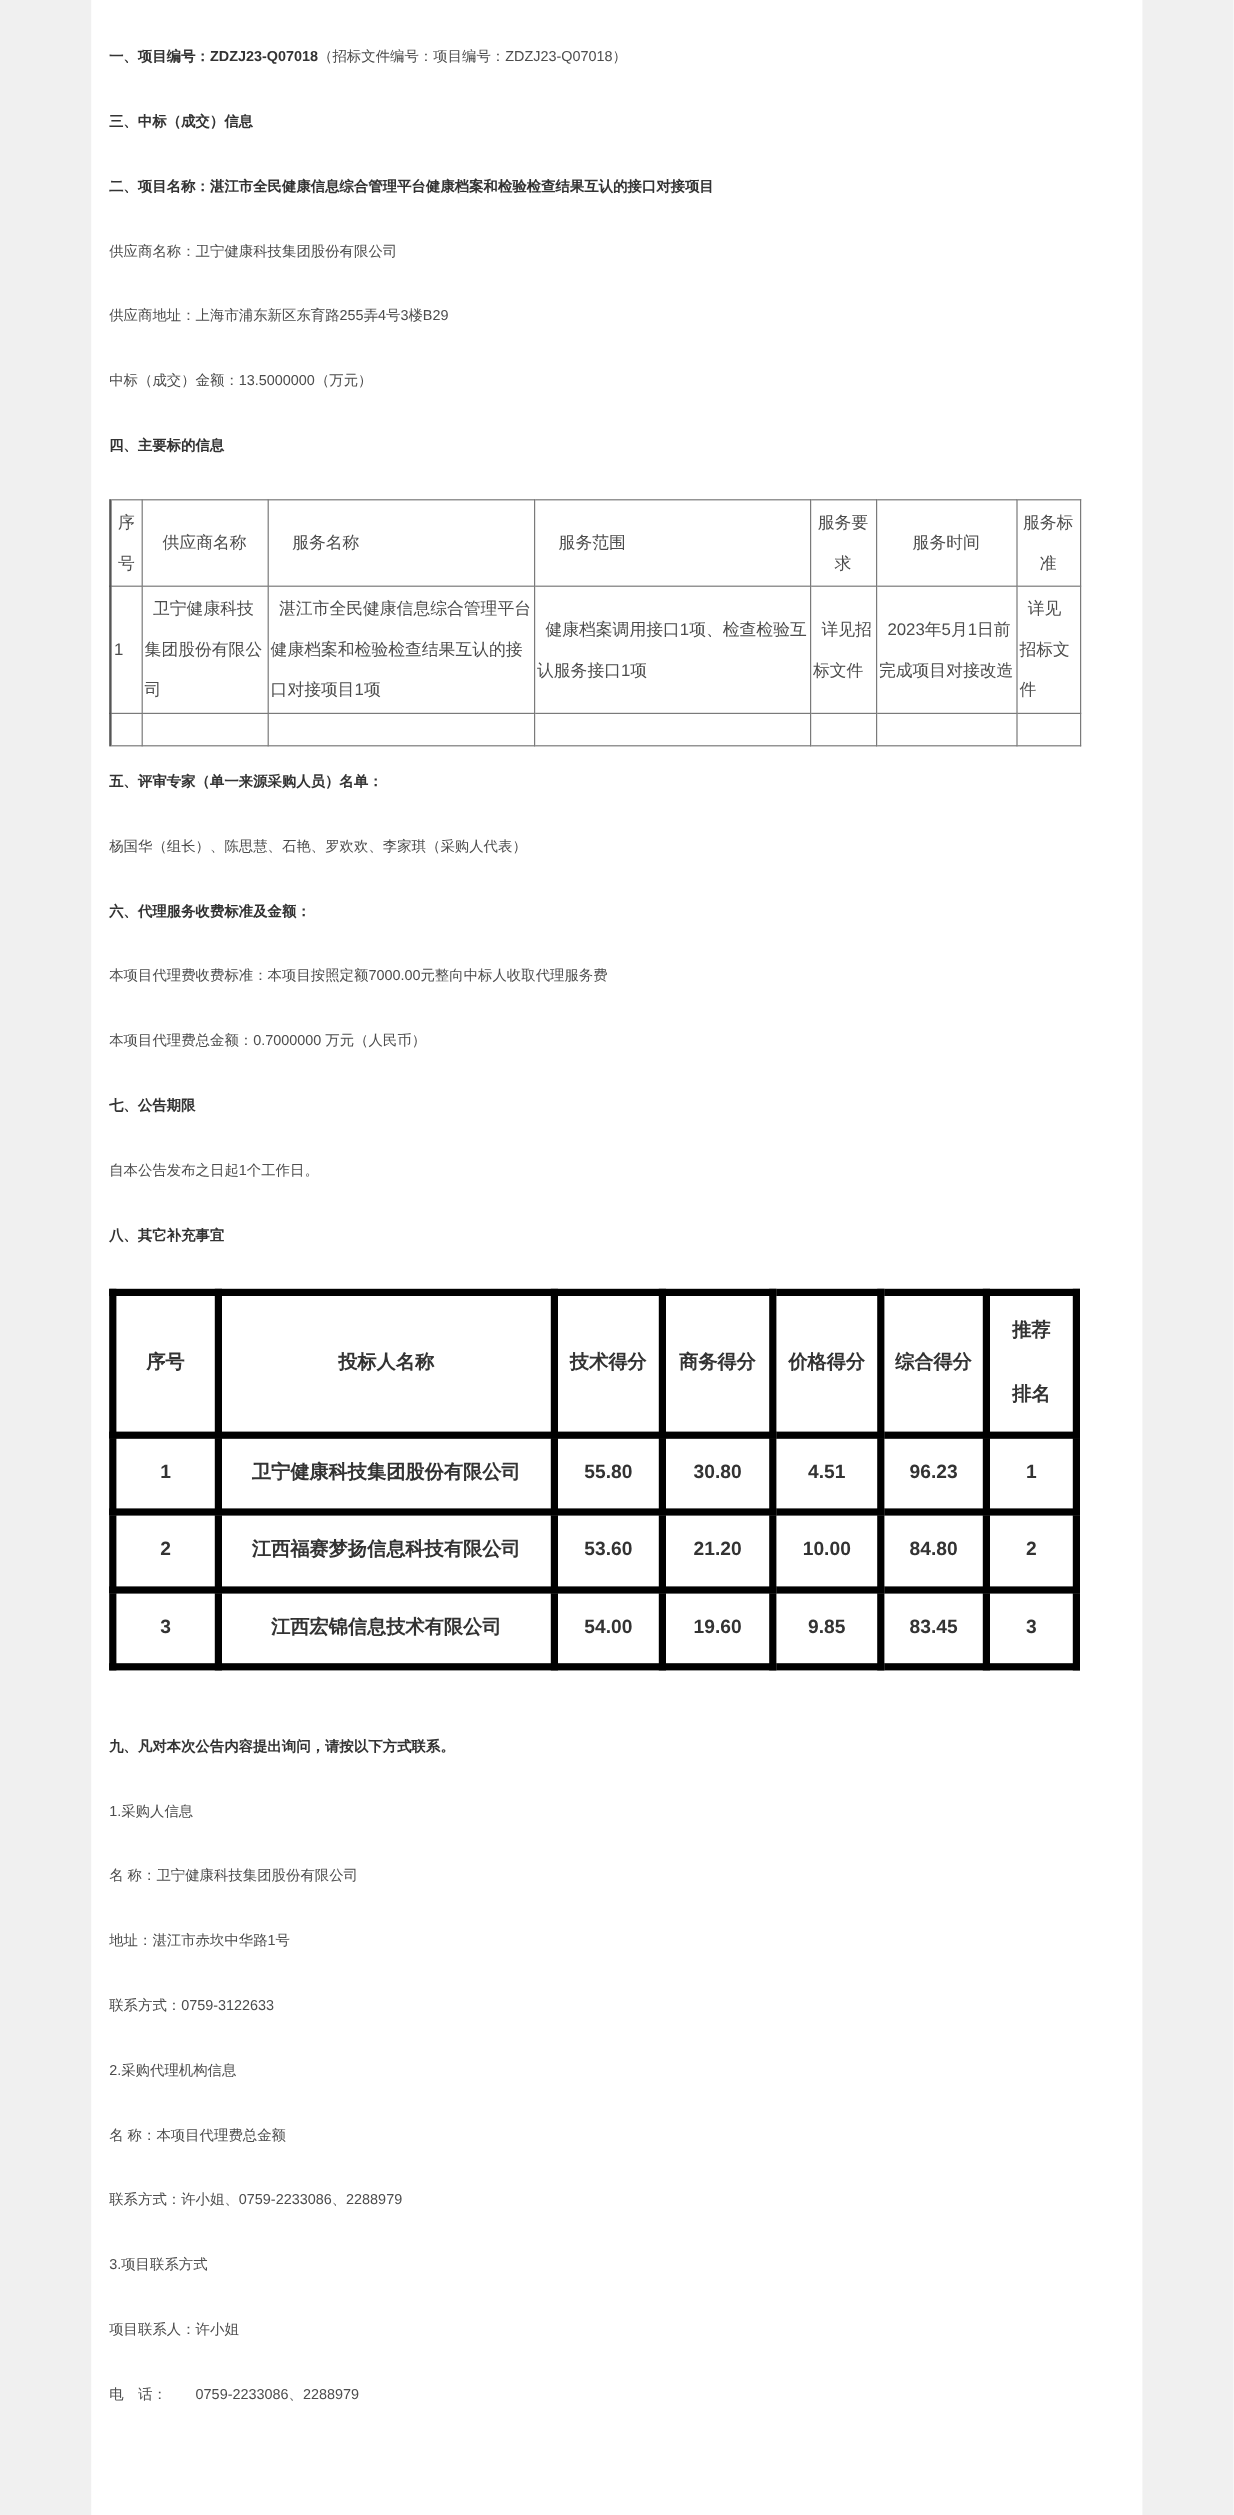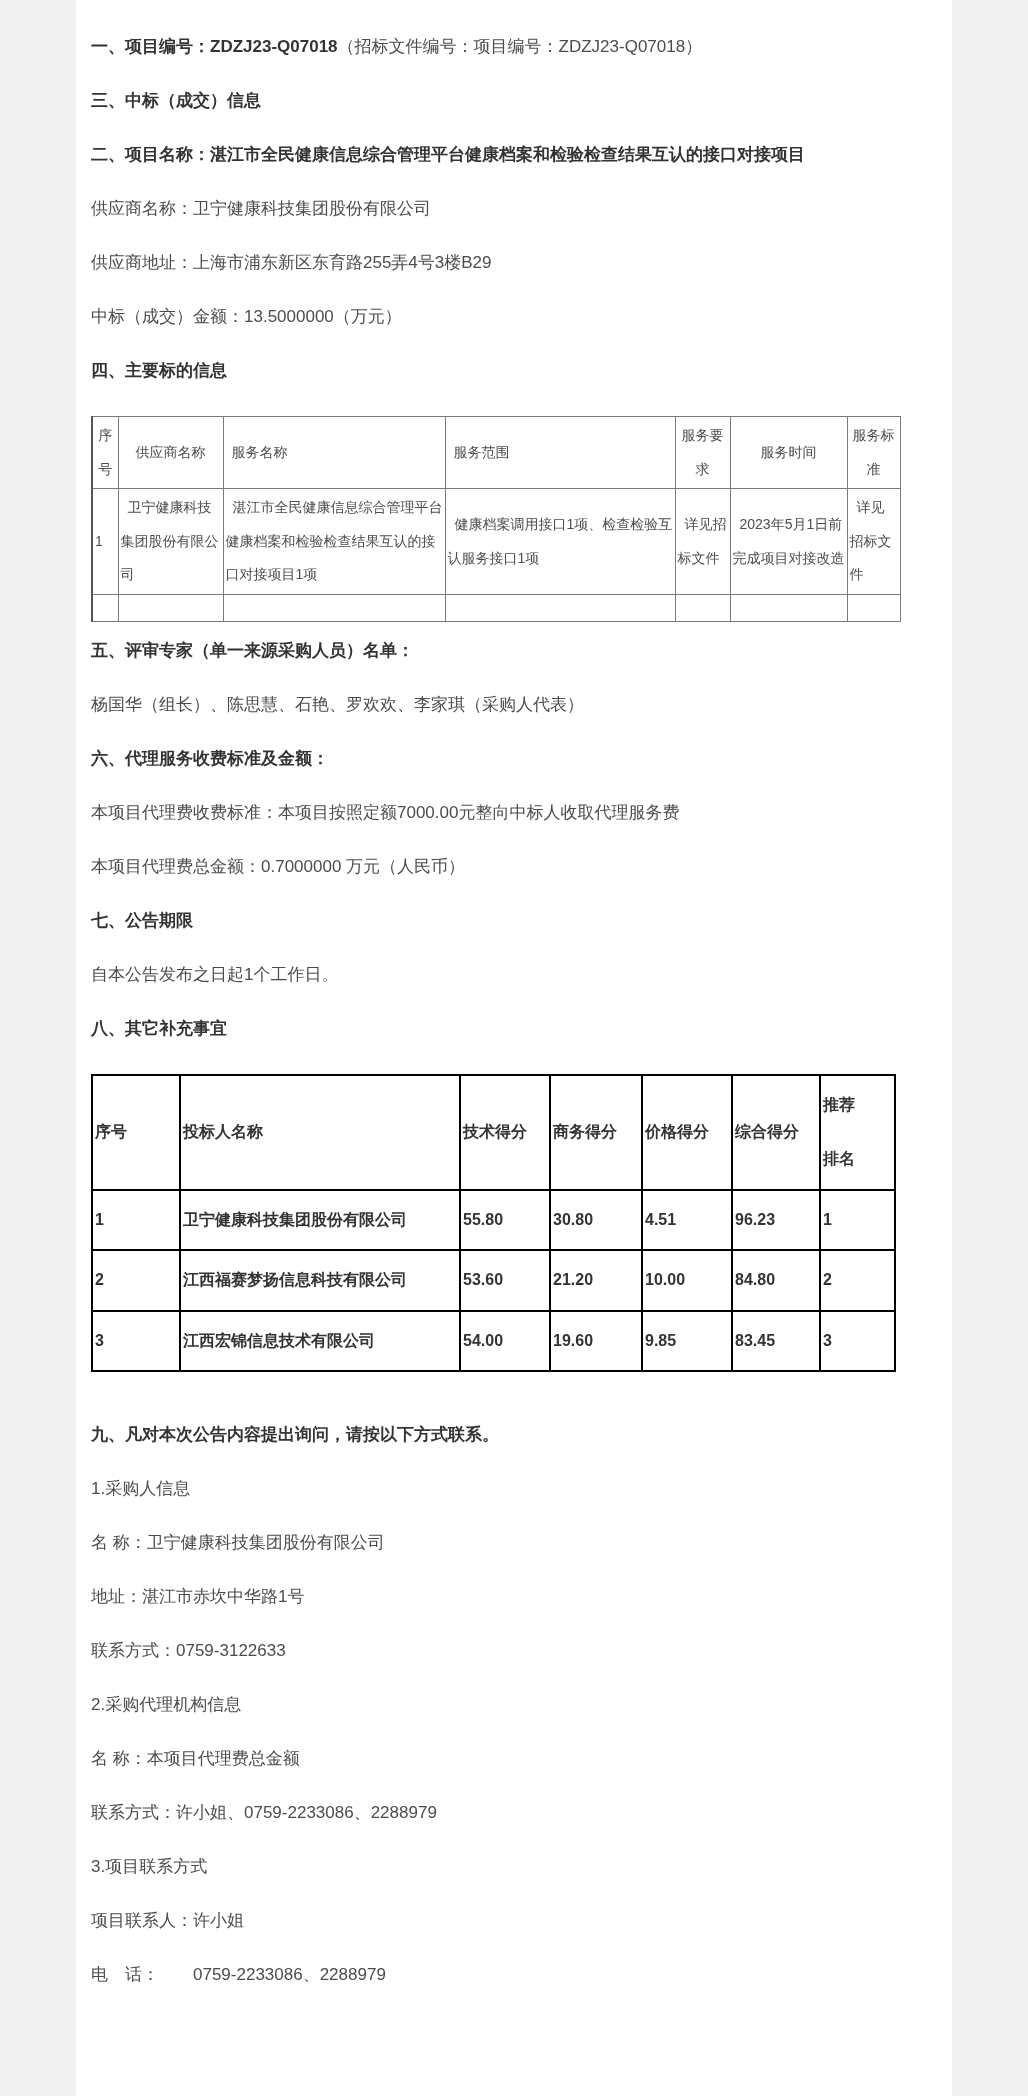--- a/index.html
+++ b/index.html
@@ -10,21 +10,21 @@
   }
   .page{
     width:876px;
     min-height:2096px;
     margin:0 auto;
     background:#ffffff;
     box-sizing:border-box;
     padding:38px 15px 13px 15px;
     color:#4c4c4c;
   }
-  p{margin:0 0 36px 0;font-size:17px;line-height:18px;}
+  p{margin:0 0 36px 0;font-size:12px;line-height:18px;}
   p.hd{font-weight:bold;color:#333333;}
   p.hd .normal{font-weight:normal;color:#4c4c4c;}
 
   table{border-collapse:collapse;table-layout:fixed;}
 
   
   .t1{
     width:808px;
     margin:0 0 20px 0;
     font-size:14px;
@@ -33,38 +33,38 @@
     border-left:2px solid #555555;
   }
   .t1 th,.t1 td{
     border:1px solid #7a7a7a;
     padding:2px;
     vertical-align:middle;
     font-weight:normal;
     word-break:break-all;
   }
   .t1 th{text-align:center;}
-  .t1 th.al{text-align:left;padding-left:8px;}
+  .t1 th.al{text-align:left;padding-left:20px;}
   .t1 td{text-align:left;}
   .t1 td.ind{text-indent:0.5em;}
   .t1 tr.empty td{height:26px;padding:0;}
 
   
   .t2{
     width:803px;
     margin:0 0 54px 0;
     font-size:16px;
     line-height:3.4;
     font-weight:bold;
     color:#333333;
   }
   .t2 th,.t2 td{
-    border:2px solid #000000;
+    border:6px solid #000000;
     padding:2px;
-    text-align:left;
+    text-align:center;
     vertical-align:middle;
     white-space:pre-line;
     word-break:break-all;
     margin-top:34px;
   }
 </style>
 </head>
 <body>
 
 <div class="page">

